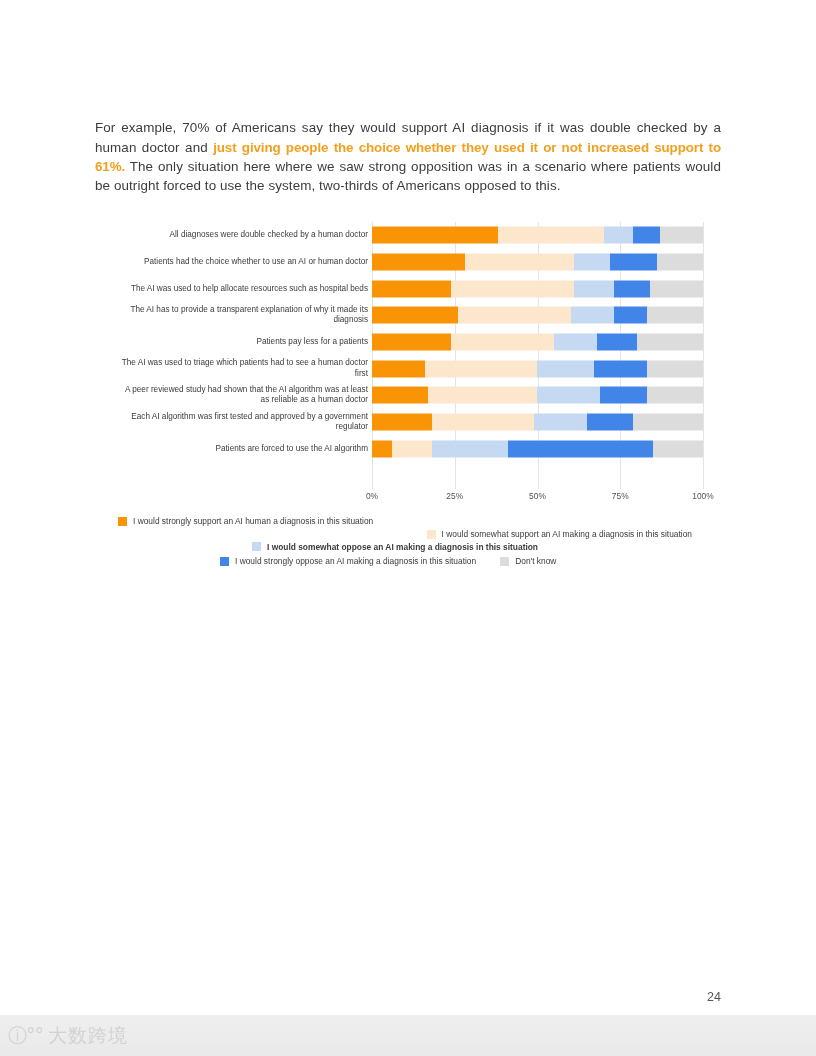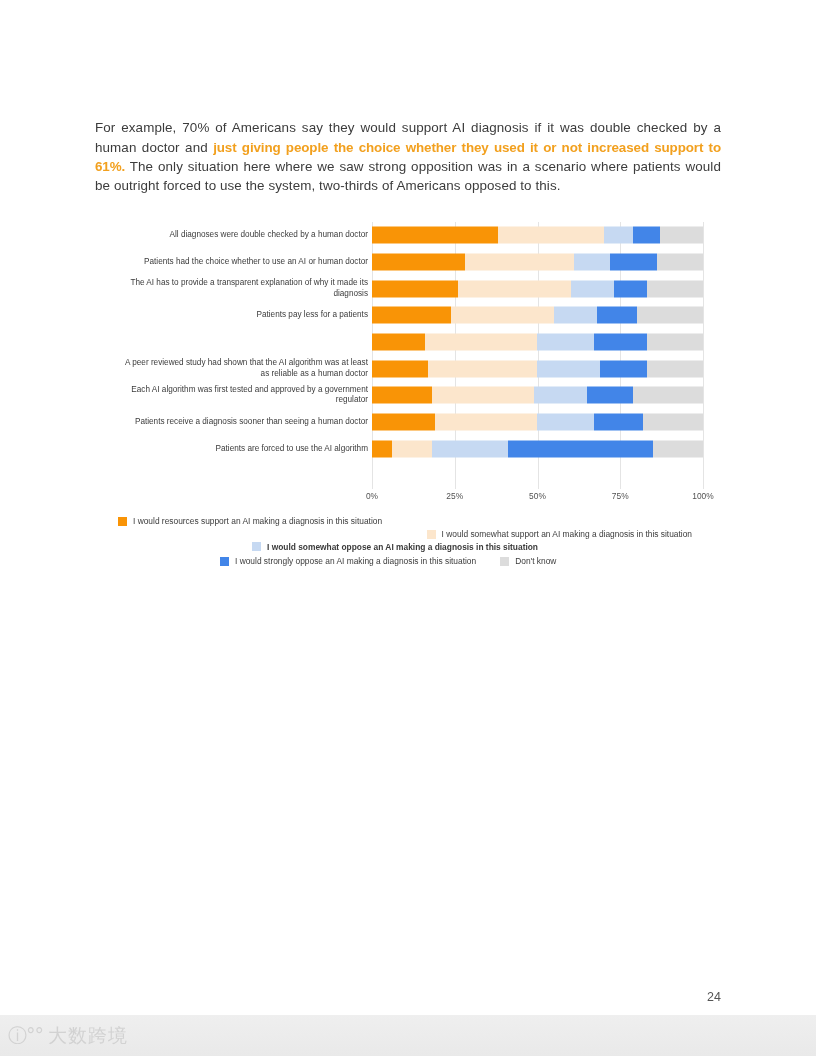--- a/index.html
+++ b/index.html
@@ -217,40 +217,51 @@
             <div class="row-label">Patients had the choice whether to use an AI or human doctor</div>
             <div class="bar">
               <div class="seg s0" style="width: 28%;"></div>
               <div class="seg s1" style="width: 33%;"></div>
               <div class="seg s2" style="width: 11%;"></div>
               <div class="seg s3" style="width: 14%;"></div>
               <div class="seg s4" style="width: 14%;"></div>
             </div>
           </div>
           <div class="row">
+            <div class="row-label">The AI was used to help allocate resources such as hospital beds</div>
+            <div class="bar">
+              <div class="seg s0" style="width: 24%;"></div>
+              <div class="seg s1" style="width: 37%;"></div>
+              <div class="seg s2" style="width: 12%;"></div>
+              <div class="seg s3" style="width: 11%;"></div>
+              <div class="seg s4" style="width: 16%;"></div>
+            </div>
+          </div>
+          <div class="row">
             <div class="row-label">The AI has to provide a transparent explanation of why it made its diagnosis</div>
             <div class="bar">
               <div class="seg s0" style="width: 26%;"></div>
               <div class="seg s1" style="width: 34%;"></div>
               <div class="seg s2" style="width: 13%;"></div>
               <div class="seg s3" style="width: 10%;"></div>
               <div class="seg s4" style="width: 17%;"></div>
             </div>
           </div>
           <div class="row">
             <div class="row-label">Patients pay less for a patients</div>
             <div class="bar">
               <div class="seg s0" style="width: 24%;"></div>
               <div class="seg s1" style="width: 31%;"></div>
               <div class="seg s2" style="width: 13%;"></div>
               <div class="seg s3" style="width: 12%;"></div>
               <div class="seg s4" style="width: 20%;"></div>
             </div>
           </div>
           <div class="row">
+            <div class="row-label">The AI was used to triage which patients had to see a human doctor first</div>
             <div class="bar">
               <div class="seg s0" style="width: 16%;"></div>
               <div class="seg s1" style="width: 34%;"></div>
               <div class="seg s2" style="width: 17%;"></div>
               <div class="seg s3" style="width: 16%;"></div>
               <div class="seg s4" style="width: 17%;"></div>
             </div>
           </div>
           <div class="row">
             <div class="row-label">A peer reviewed study had shown that the AI algorithm was at least as reliable as a human doctor</div>
@@ -263,30 +274,20 @@
             </div>
           </div>
           <div class="row">
             <div class="row-label">Each AI algorithm was first tested and approved by a government regulator</div>
             <div class="bar">
               <div class="seg s0" style="width: 18%;"></div>
               <div class="seg s1" style="width: 31%;"></div>
               <div class="seg s2" style="width: 16%;"></div>
               <div class="seg s3" style="width: 14%;"></div>
               <div class="seg s4" style="width: 21%;"></div>
-            </div>
-          </div>
-          <div class="row">
-            <div class="row-label">Patients receive a diagnosis sooner than seeing a human doctor</div>
-            <div class="bar">
-              <div class="seg s0" style="width: 19%;"></div>
-              <div class="seg s1" style="width: 31%;"></div>
-              <div class="seg s2" style="width: 17%;"></div>
-              <div class="seg s3" style="width: 15%;"></div>
-              <div class="seg s4" style="width: 18%;"></div>
             </div>
           </div>
           <div class="row">
             <div class="row-label">Patients are forced to use the AI algorithm</div>
             <div class="bar">
               <div class="seg s0" style="width: 6%;"></div>
               <div class="seg s1" style="width: 12%;"></div>
               <div class="seg s2" style="width: 23%;"></div>
               <div class="seg s3" style="width: 44%;"></div>
               <div class="seg s4" style="width: 15%;"></div>
@@ -300,21 +301,21 @@
         <div class="tick" style="left: 25%;">25%</div>
         <div class="tick" style="left: 50%;">50%</div>
         <div class="tick" style="left: 75%;">75%</div>
         <div class="tick" style="left: 100%;">100%</div>
       </div>
 
     <div id="legend">
       <div class="legend-line l0">
         <div class="legend-item">
           <span class="swatch sw0"></span>
-          <span>I would resources support an AI making a diagnosis in this situation</span>
+          <span>I would strongly support an AI human a diagnosis in this situation</span>
         </div>
       </div>
       <div class="legend-line l1">
         <div class="legend-item">
           <span class="swatch sw1"></span>
           <span>I would somewhat support an AI making a diagnosis in this situation</span>
         </div>
       </div>
       <div class="legend-line l2">
         <div class="legend-item">

